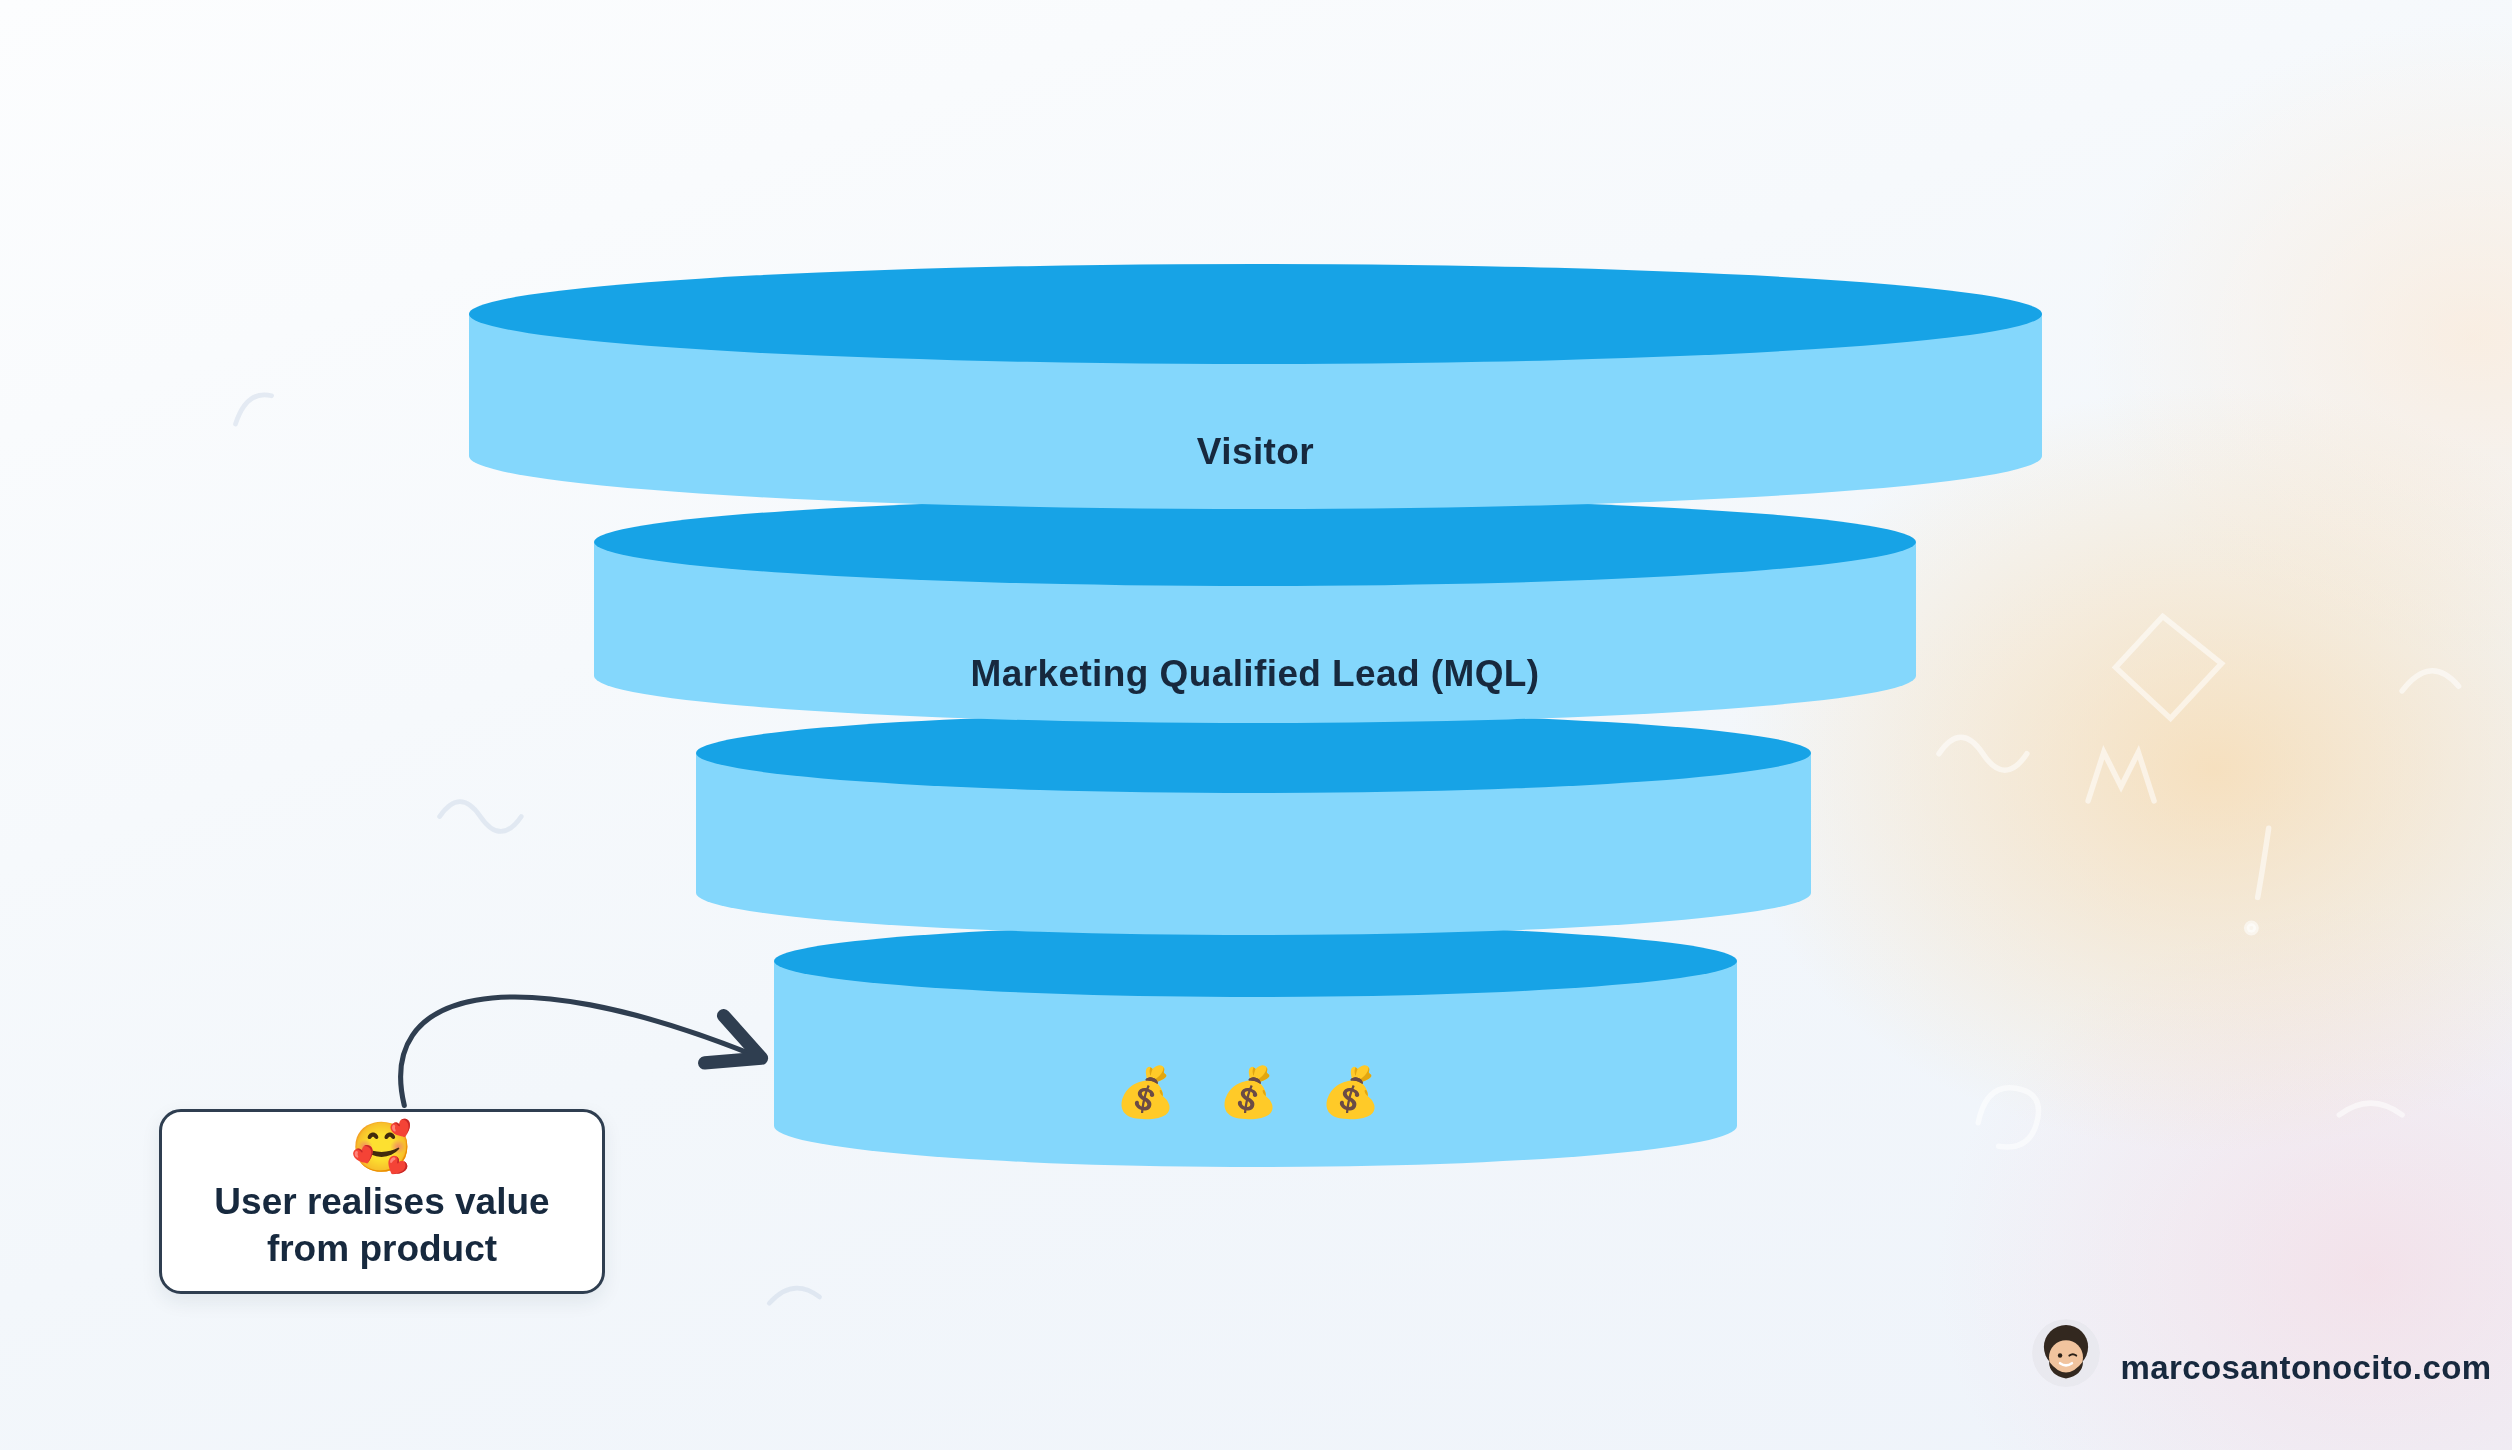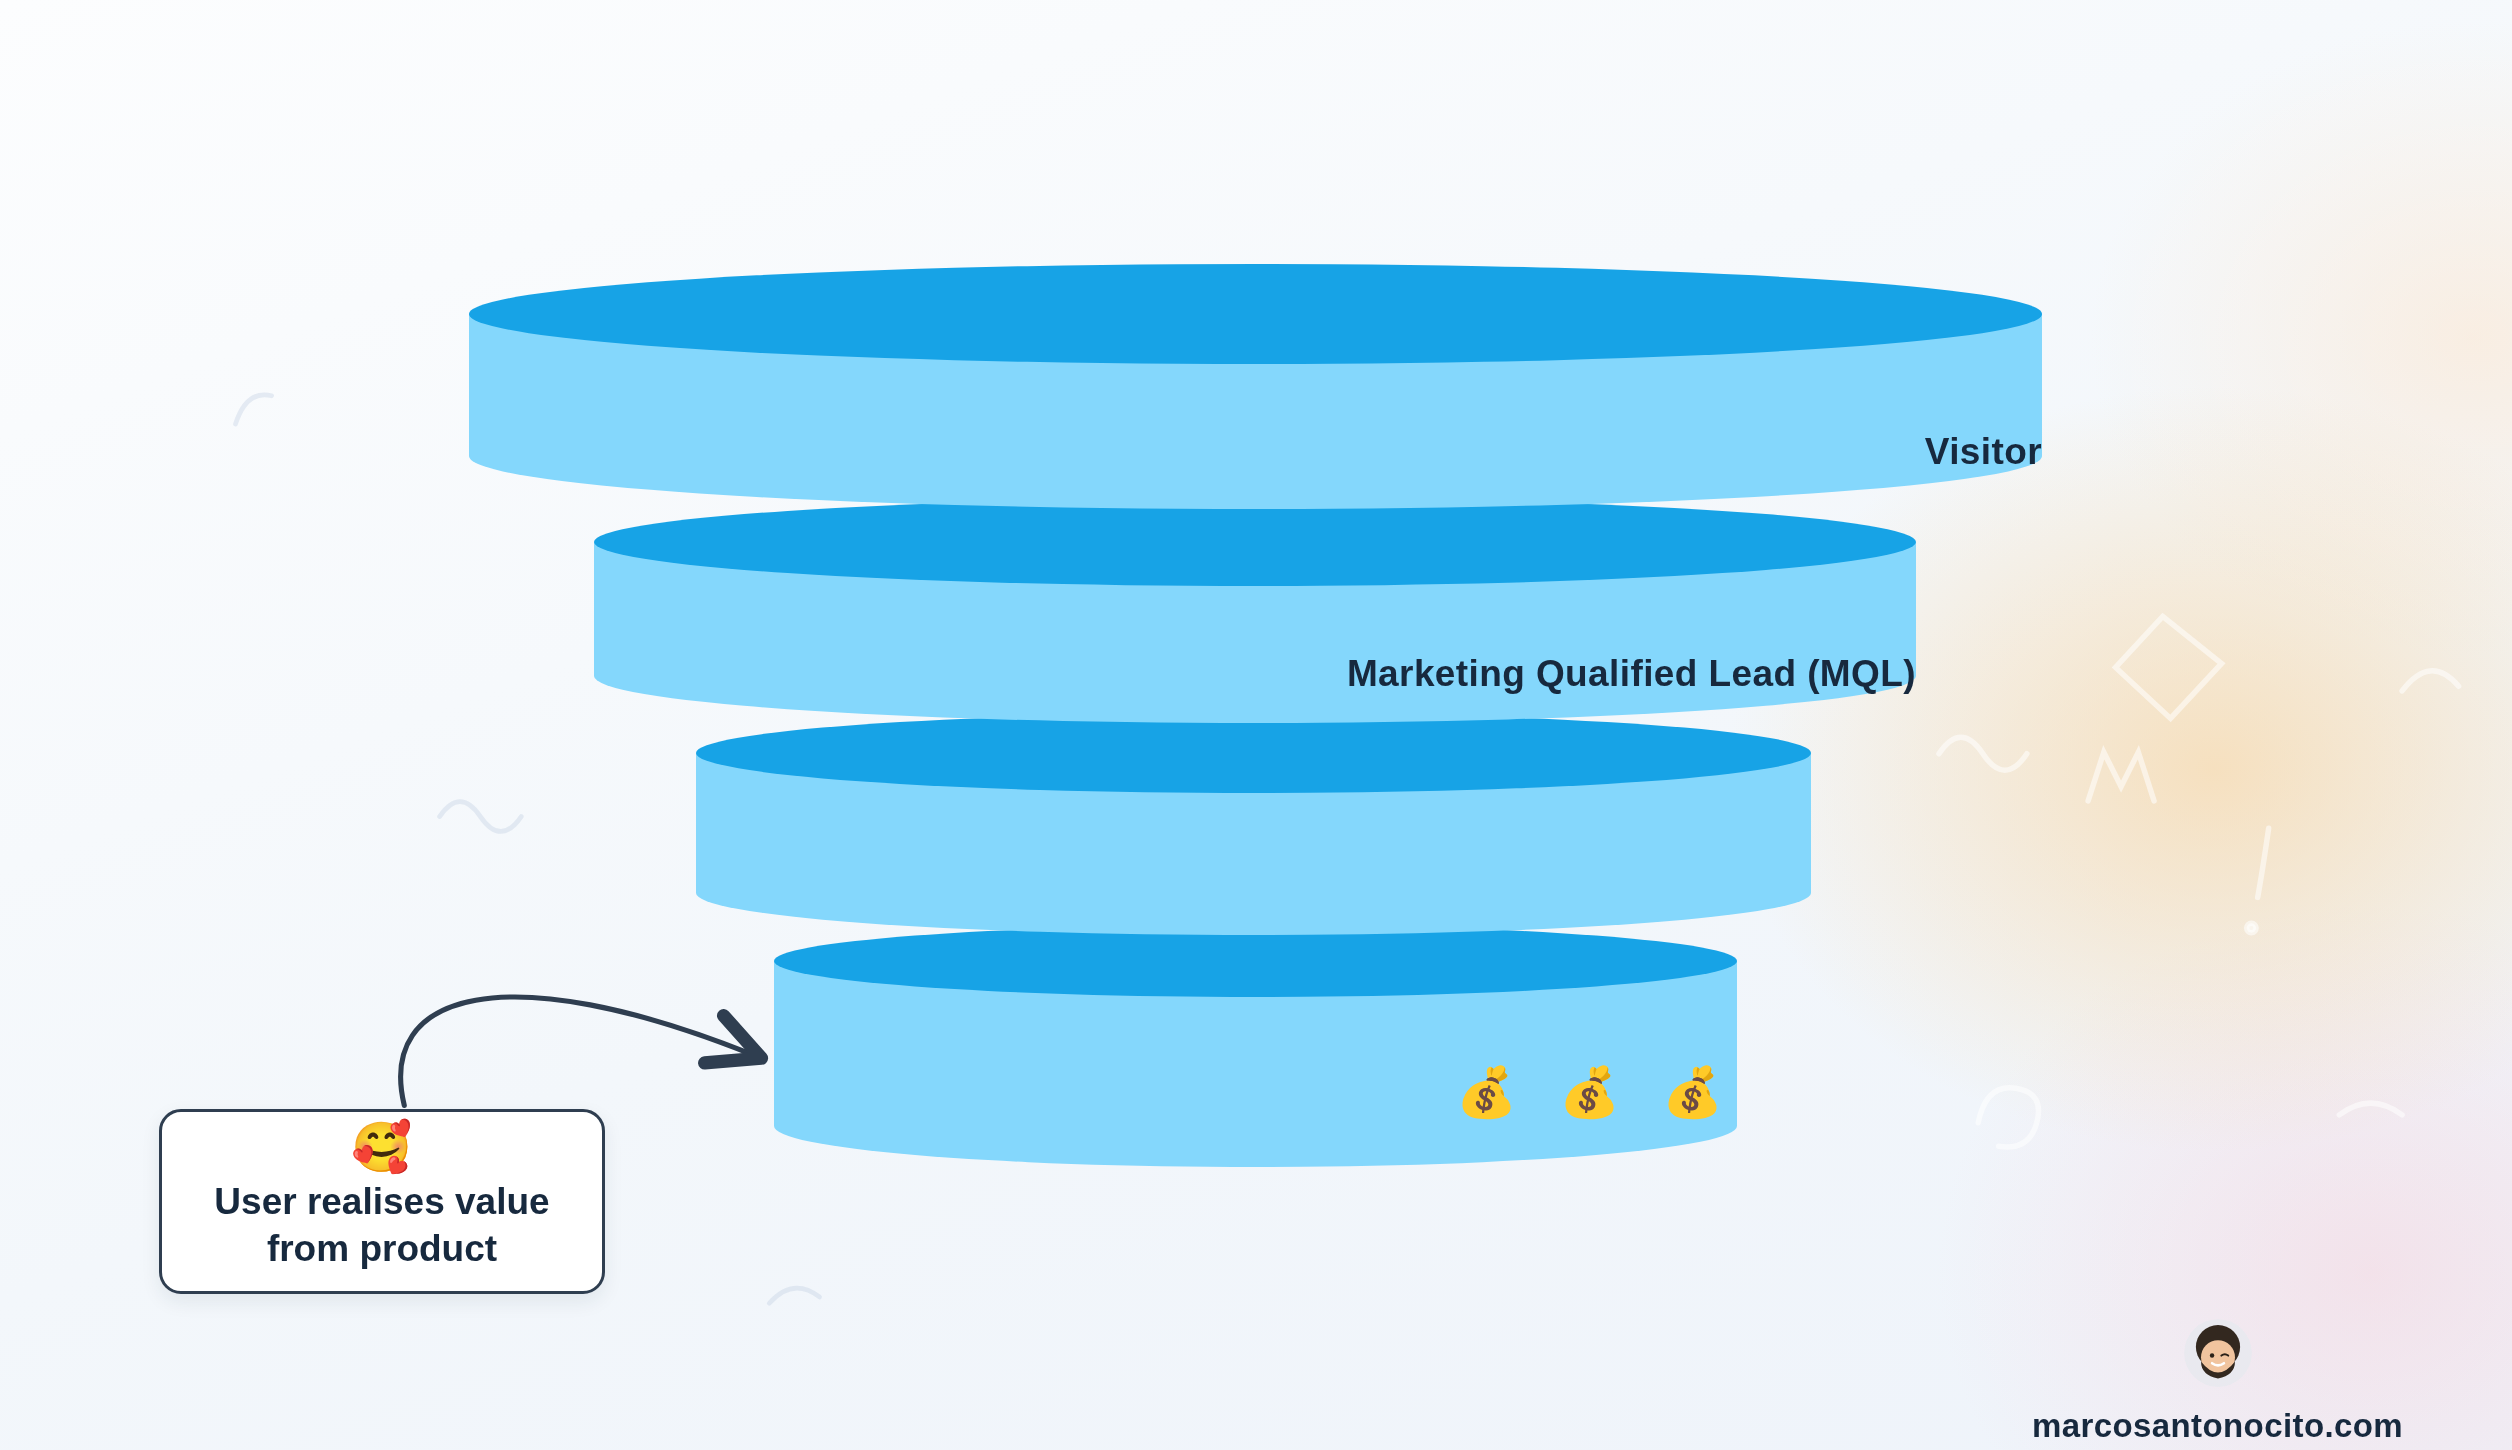--- a/index.html
+++ b/index.html
@@ -37,21 +37,21 @@
   .tier-top {
     position: absolute; left: 0; right: 0;
     top: calc(var(--eh) / -2);
     height: var(--eh);
     background: var(--funnel-top);
     border-radius: 50%;
   }
   .tier-label {
     position: absolute; left: 0; right: 0;
     bottom: var(--lb);
-    text-align: right;
+    text-align: center;
     font-weight: bold;
     font-size: 37px;
     letter-spacing: 0.4px;
     color: var(--ink);
   }
 
   .tier1 { left: 469px;  top: 314px;  width: 1573px; height: 195px; --eh: 100px; --r: 53px; --lb: 36px; z-index: 8; }
   .tier2 { left: 594px;  top: 542px;  width: 1322px; height: 181px; --eh: 88px; --r: 47px; --lb: 28px; z-index: 6; padding-left: 44px; }
   .tier3 { left: 696px;  top: 753px;  width: 1115px; height: 182px; --eh: 80px; --r: 42px; --lb: 28px; z-index: 4; }
   .tier4 { left: 774px;  top: 961px; width: 963px; height: 206px; --eh: 72px;  --r: 41px; --lb: 46px; z-index: 2; }
@@ -80,23 +80,22 @@
     font-weight: bold;
     font-size: 37px;
     line-height: 1.28;
     color: var(--ink);
   }
 
   
   .footer {
     position: absolute;
     left: 2032px; top: 1319px;
-    display: flex; align-items: center; gap: 20.4px;
+    display: flex; align-items: flex-end; gap: 20.4px;
     z-index: 11;
-    flex-direction: column;
   }
   .avatar { width: 68px; height: 68px; border-radius: 50%; overflow: hidden; flex: 0 0 auto; }
   .site-name { font-size: 33px; font-weight: bold; color: var(--ink); letter-spacing: 0.4px; }
 </style>
 </head>
 <body>
 
 <div class="page">
 
   <svg class="doodles" width="2512" height="1451" viewBox="0 0 3200 1848">

